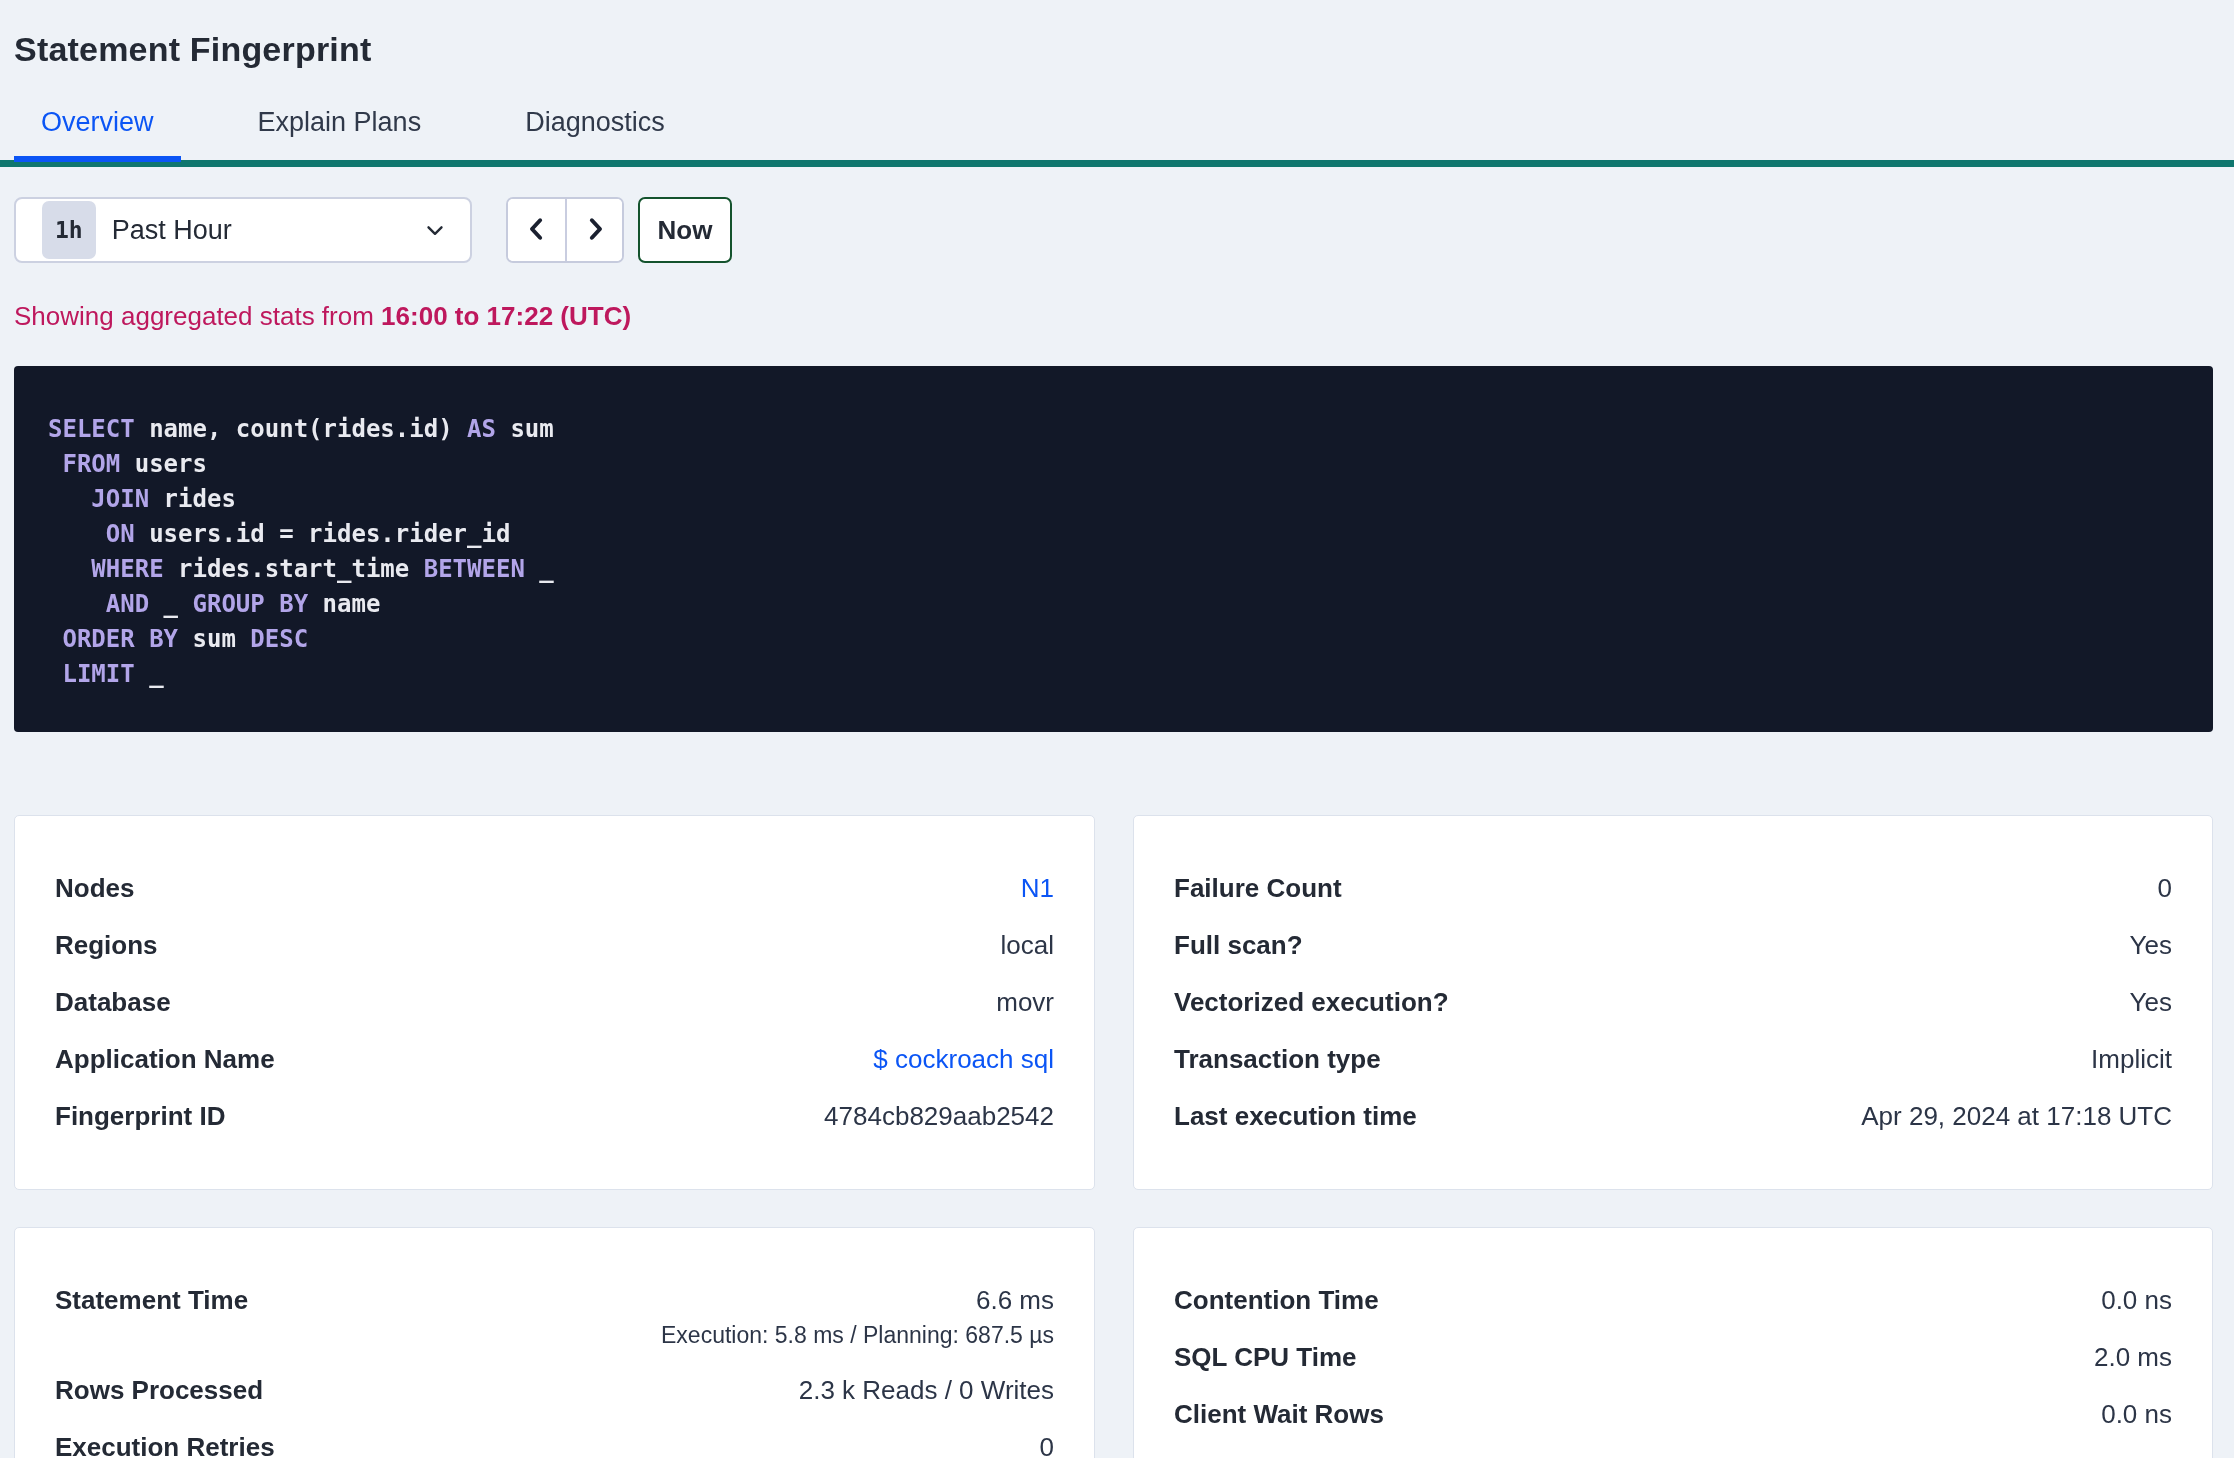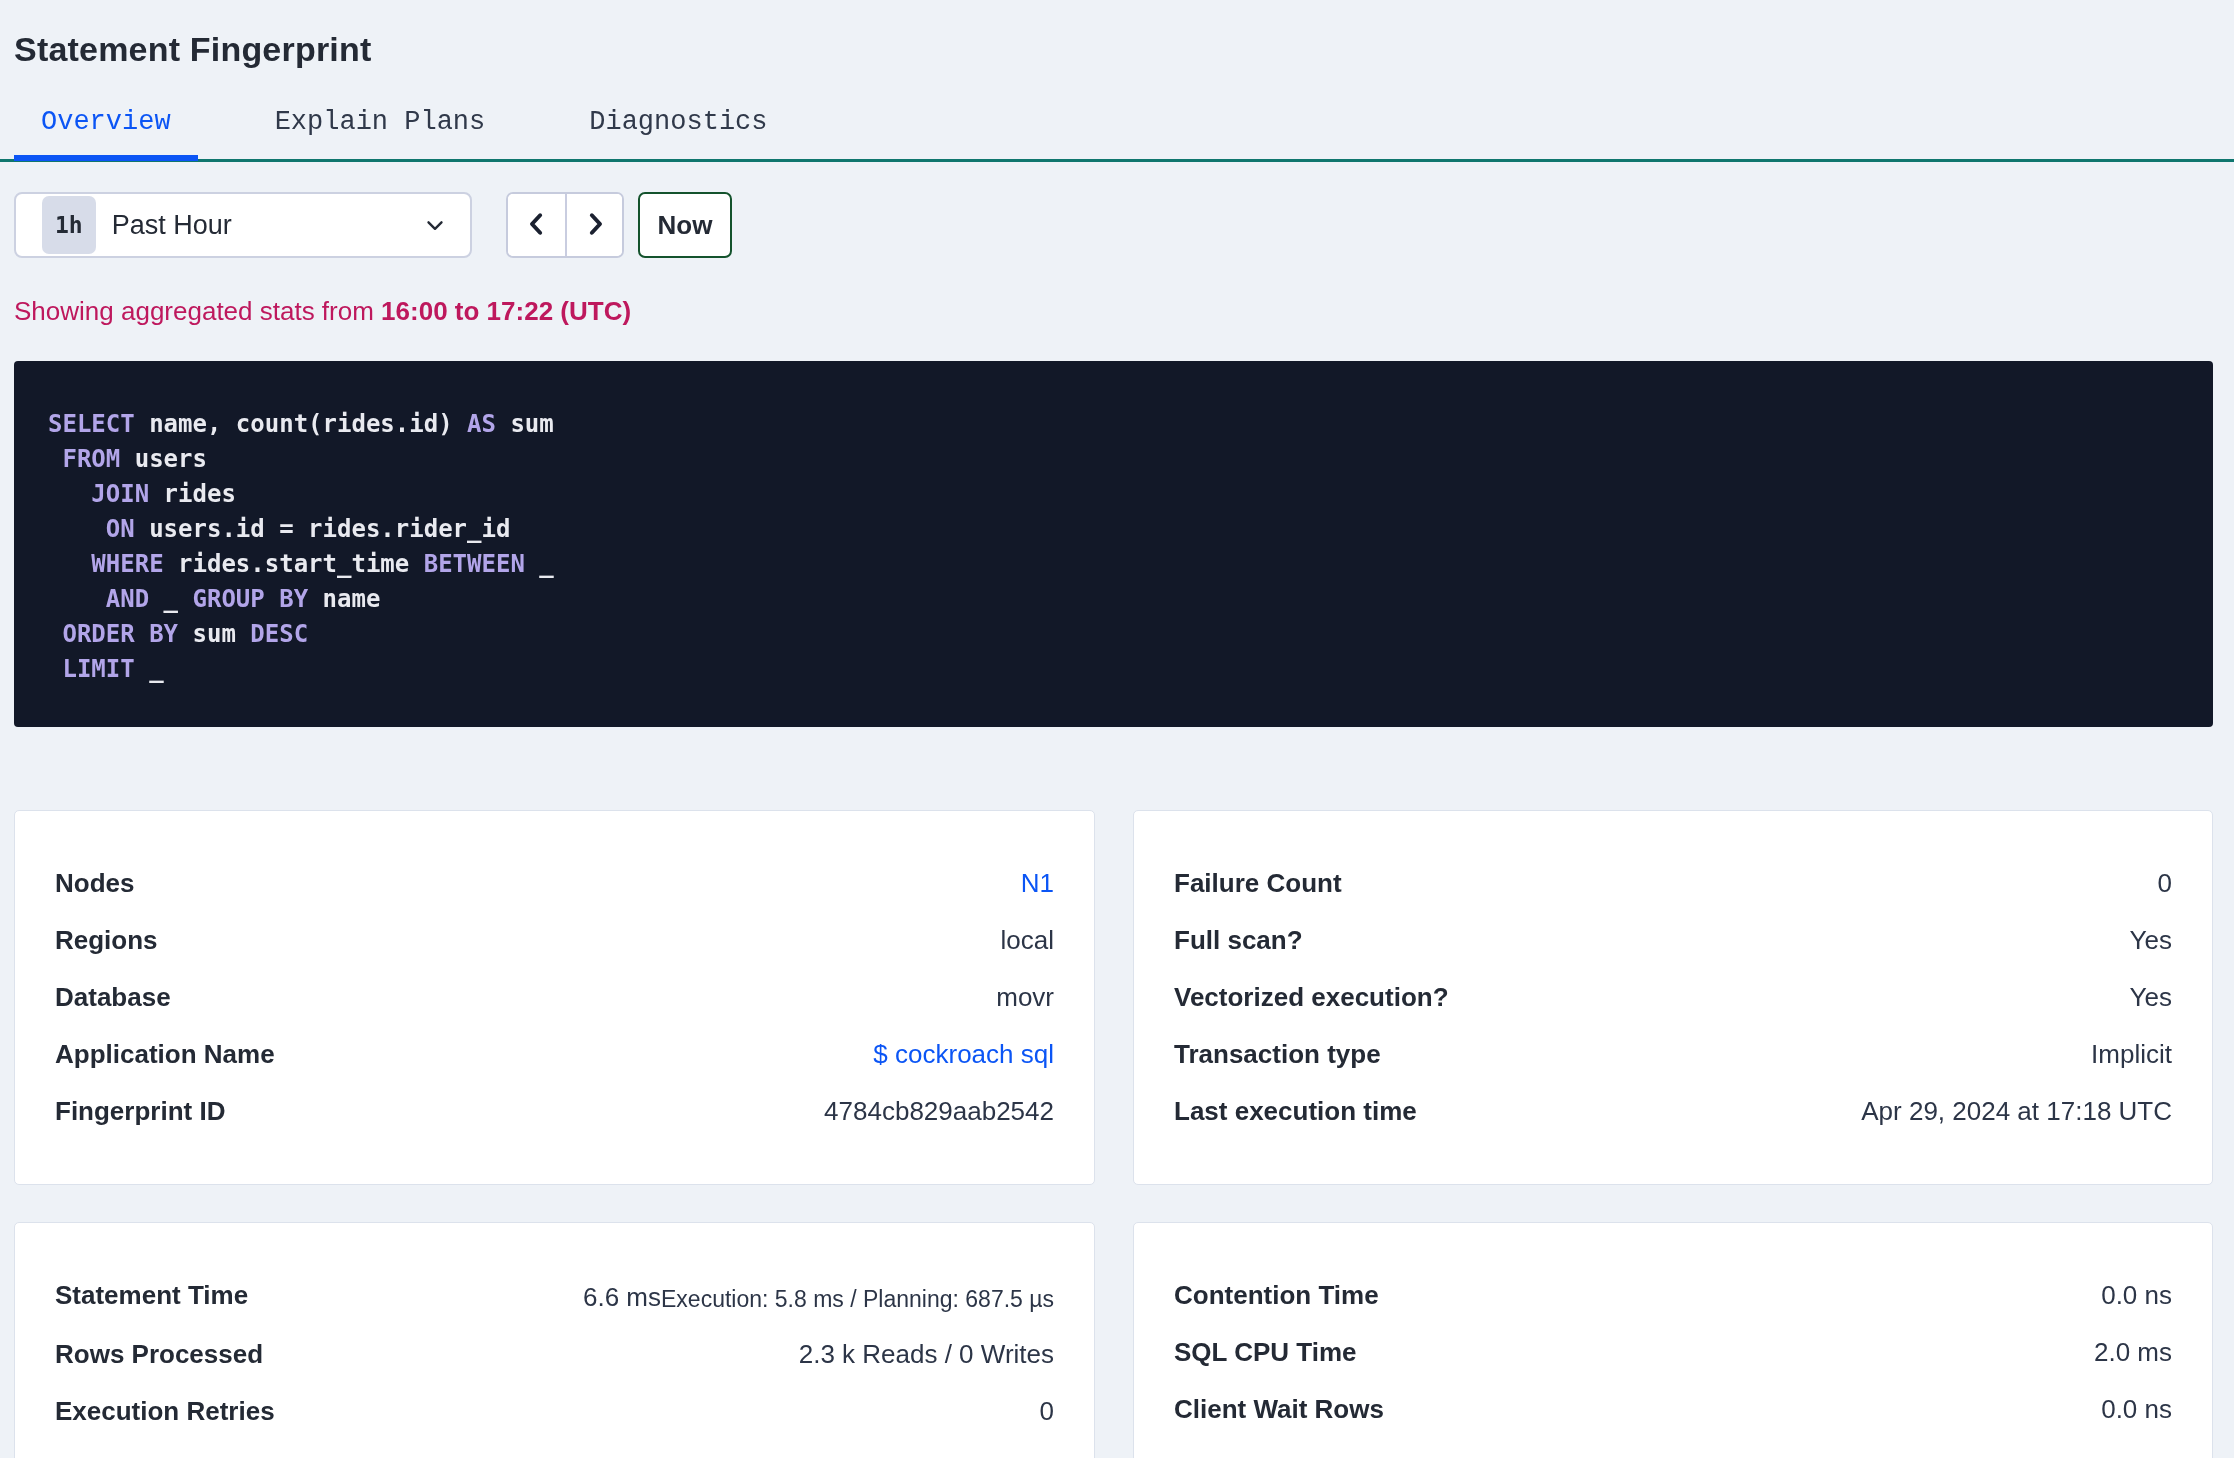--- a/index.html
+++ b/index.html
@@ -9,22 +9,21 @@
     background:#eef2f7;
     font-family:"Liberation Sans", sans-serif;
     color:#242a35;
   }
   .content { padding:0 21px 0 14px; }
 
   h1.page-title { margin:0; padding-top:30px; font-size:34px; font-weight:700; color:#242a35; letter-spacing:0.2px; }
 
   .tabs-wrap {
     display:flex; margin:38px -21px 0 -14px; padding-left:14px;
-    border-bottom:3px solid #0f766e;
-    font-family:Liberation Mono, monospace;
+    border-bottom:7px solid #0f766e;
   }
   .tab {
     font-size:27px; color:#30394a; padding:0 27px 18px; margin-right:50px;
     border-bottom:6px solid transparent; margin-bottom:-2px; cursor:pointer; white-space:nowrap;
   }
   .tab.active { color:#0b55f5; border-bottom-color:#0b55f5; }
 
   .time-row { display:flex; align-items:stretch; height:66px; margin-top:30px; }
   .dropdown {
     width:458px; display:flex; align-items:center;
@@ -74,21 +73,21 @@
   }
   .card {
     background:#fff; border:1px solid #dce2ec; border-radius:5px;
     padding:44px 40px;
   }
   .row { display:flex; justify-content:space-between; align-items:baseline; padding:13px 0; }
   .row.stacked { align-items:flex-start; }
   .lbl { font-size:26px; font-weight:700; color:#242a35; }
   .val { font-size:26px; color:#2c3547; text-align:right; }
   .val.link { color:#0b55f5; cursor:pointer; }
-  .val-stack { display:flex; flex-direction:row; align-items:flex-end; }
+  .val-stack { display:flex; flex-direction:column; align-items:flex-end; }
   .subval { font-size:23px; color:#2c3547; margin-top:6px; text-align:right; }
 </style>
 </head>
 <body>
 
 <div class="content">
 
   <h1 class="page-title">Statement Fingerprint</h1>
 
   <div class="tabs-wrap">

